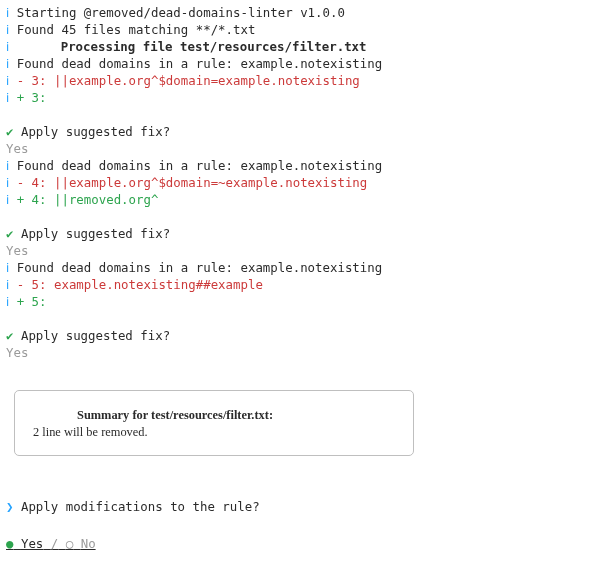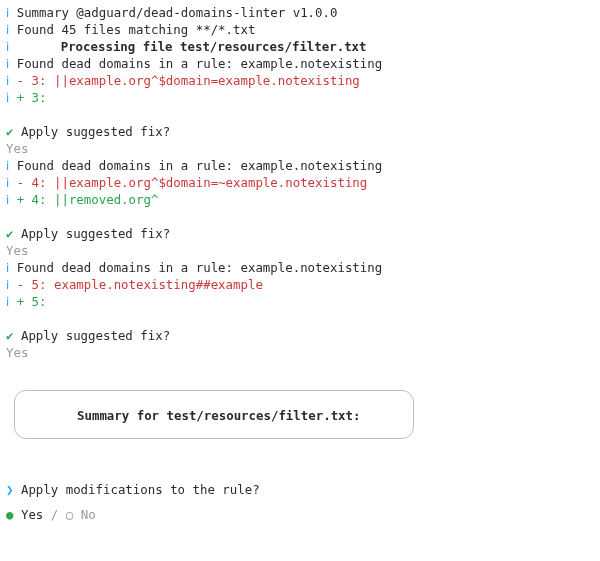--- a/index.html
+++ b/index.html
@@ -23,39 +23,40 @@
   .check  { color: #2da44e; }
   .dim    { color: #9a9a9a; }
   .red    { color: #cc3a3a; }
   .green  { color: #2da44e; }
   .bold   { font-weight: 700; padding-left: 44px; }
   .prompt { color: #27a4ff; }
   .sep    { color: #9a9a9a; }
 
   .summary-box {
     border: 1px solid #bfbfbf;
-    border-radius: 12px;
+    border-radius: 5px;
     margin: 12px 8px 8px 8px;
     padding: 16px 18px 14px 18px;
     width: 400px;
     box-sizing: border-box;
+    font-family: Liberation Serif, serif;
   }
 
-  .choice-row { margin-top: 8px; }
+  .choice-row { margin-top: 20px; text-decoration: underline; }
   .bullet-filled { color: #2da44e; }
   .bullet-open   { color: #9a9a9a; }
   .choice-sel    { color: #2b2b2b; }
   .choice-un     { color: #9a9a9a; }
 
   .blank { height: 17px; }
 </style>
 </head>
 <body>
 
-<div class="line"><span class="i-mark">ℹ</span> <span>Summary @adguard/dead-domains-linter v1.0.0</span></div>
+<div class="line"><span class="i-mark">ℹ</span> <span>Starting @removed/dead-domains-linter v1.0.0</span></div>
 <div class="line"><span class="i-mark">ℹ</span> <span>Found 45 files matching **/*.txt</span></div>
 <div class="line"><span class="i-mark">ℹ</span> <span class="bold">Processing file test/resources/filter.txt</span></div>
 <div class="line"><span class="i-mark">ℹ</span> <span>Found dead domains in a rule: example.notexisting</span></div>
 <div class="line"><span class="i-mark">ℹ</span> <span class="red">- 3: ||example.org^$domain=example.notexisting</span></div>
 <div class="line"><span class="i-mark">ℹ</span> <span class="green">+ 3:</span></div>
 
 <div class="blank"></div>
 
 <div class="line"><span class="check">✔</span> <span>Apply suggested fix?</span></div>
 <div class="line dim">Yes</div>
@@ -75,19 +76,20 @@
 
 <div class="blank"></div>
 
 <div class="line"><span class="check">✔</span> <span>Apply suggested fix?</span></div>
 <div class="line dim">Yes</div>
 
 <div class="blank"></div>
 
 <div class="summary-box">
   <div class="line bold">Summary for test/resources/filter.txt:</div>
+  <div class="line">2 line will be removed.</div>
 </div>
 
 <div class="blank"></div>
 <div class="blank"></div>
 
 <div class="line"><span class="prompt">❯</span> <span>Apply modifications to the rule?</span></div>
 <div class="line choice-row"><span class="bullet-filled">●</span> <span class="choice-sel">Yes</span> <span class="sep">/</span> <span class="bullet-open">○</span> <span class="choice-un">No</span></div>
 
 </body></html>

